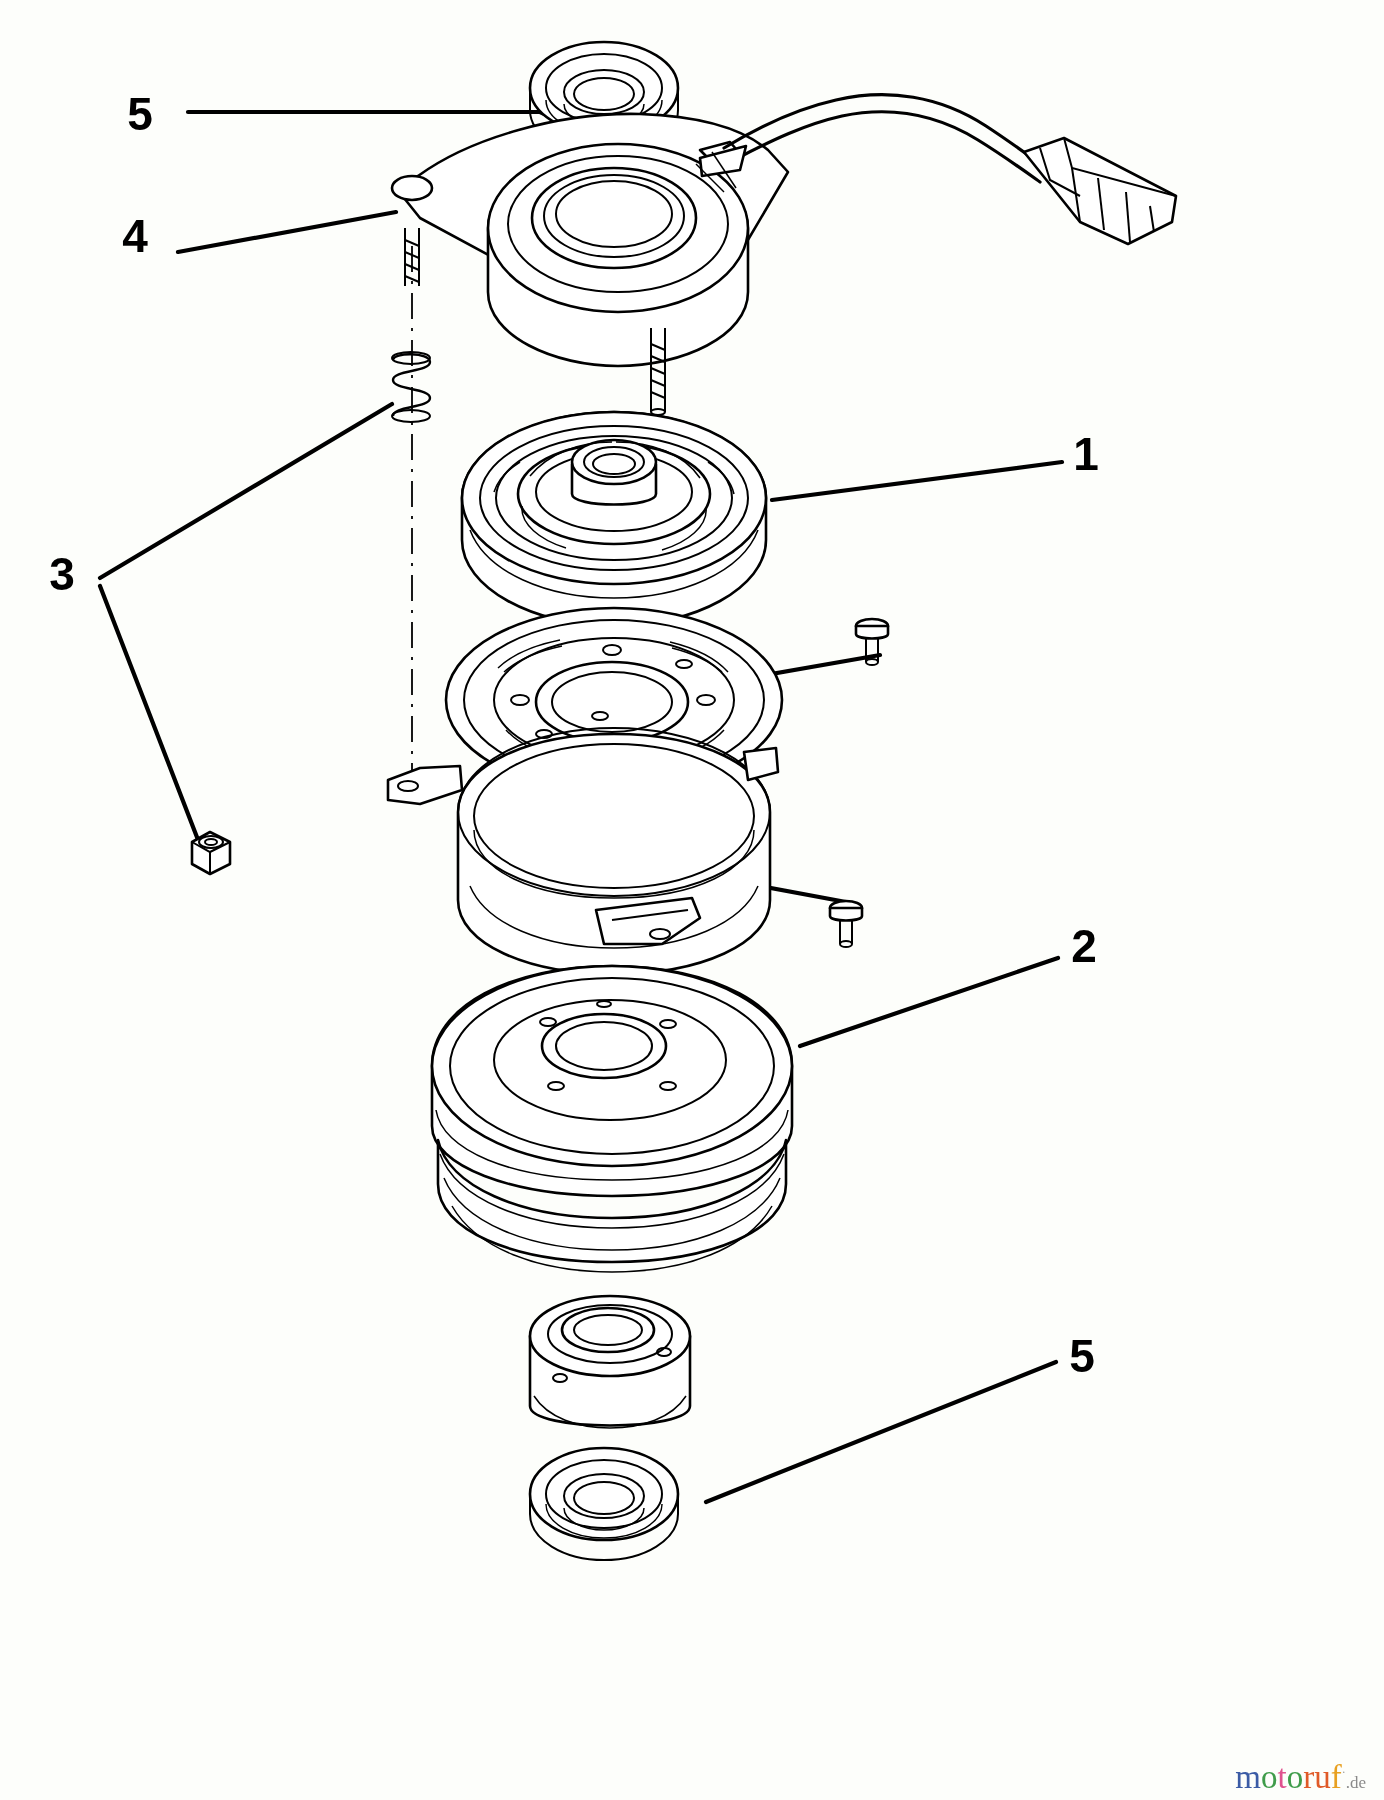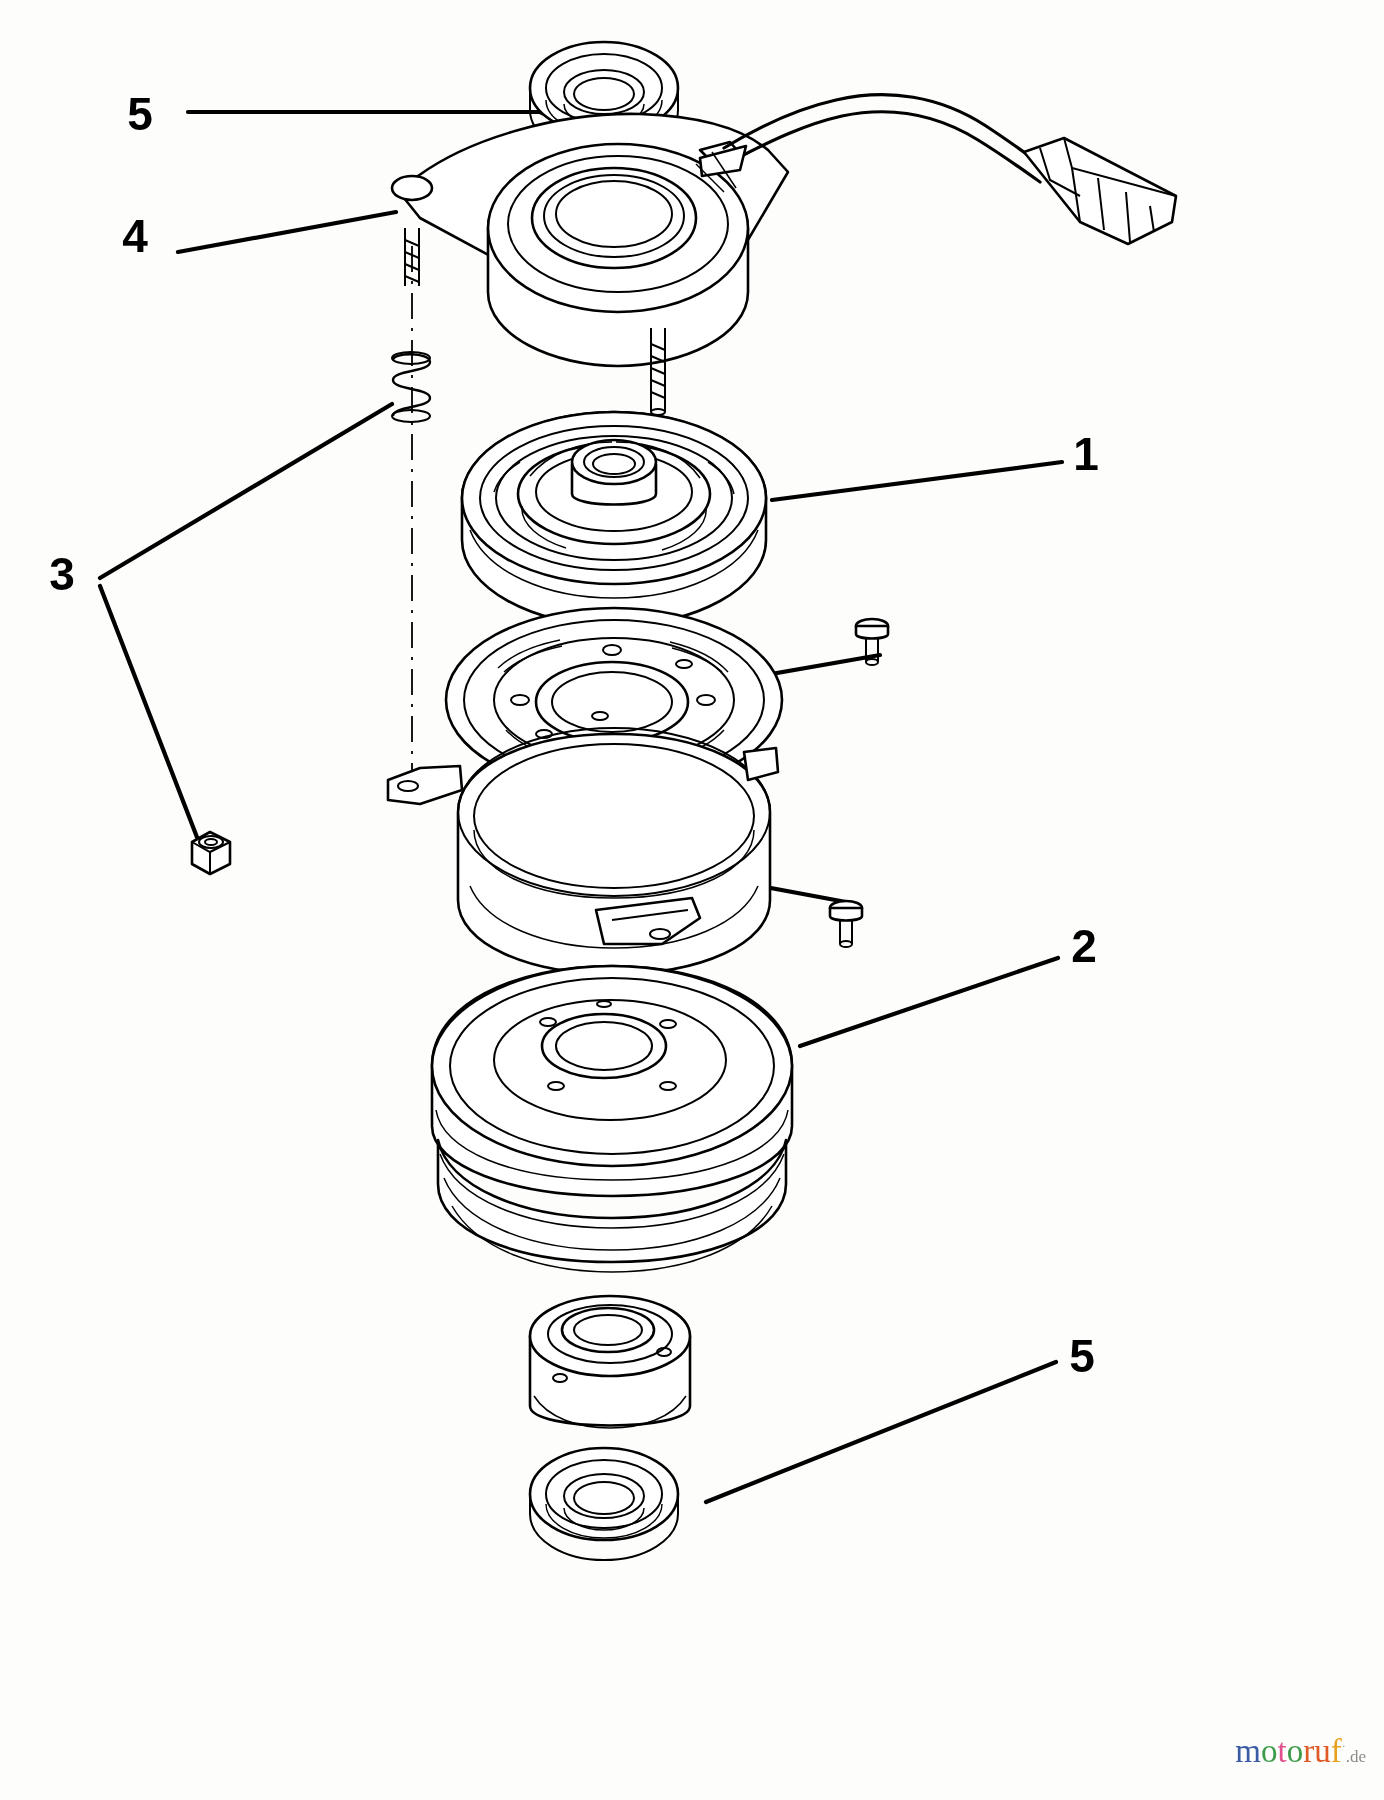--- a/index.html
+++ b/index.html
@@ -61,21 +61,21 @@
   }
   .dashcl {
     stroke: #000;
     fill: none;
     stroke-width: 1.8;
     stroke-dasharray: 26 9 3 9;
   }
   #watermark {
     position: absolute;
     right: 18px;
-    bottom: 30px;
+    bottom: 4px;
     font-family: "Liberation Serif", serif;
     font-size: 33px;
     letter-spacing: 0px;
     white-space: nowrap;
     user-select: none;
   }
   #watermark .wl { font-weight: 400; }
   #watermark .suffix {
     font-size: 17px;
     color: #8a8a8a;

